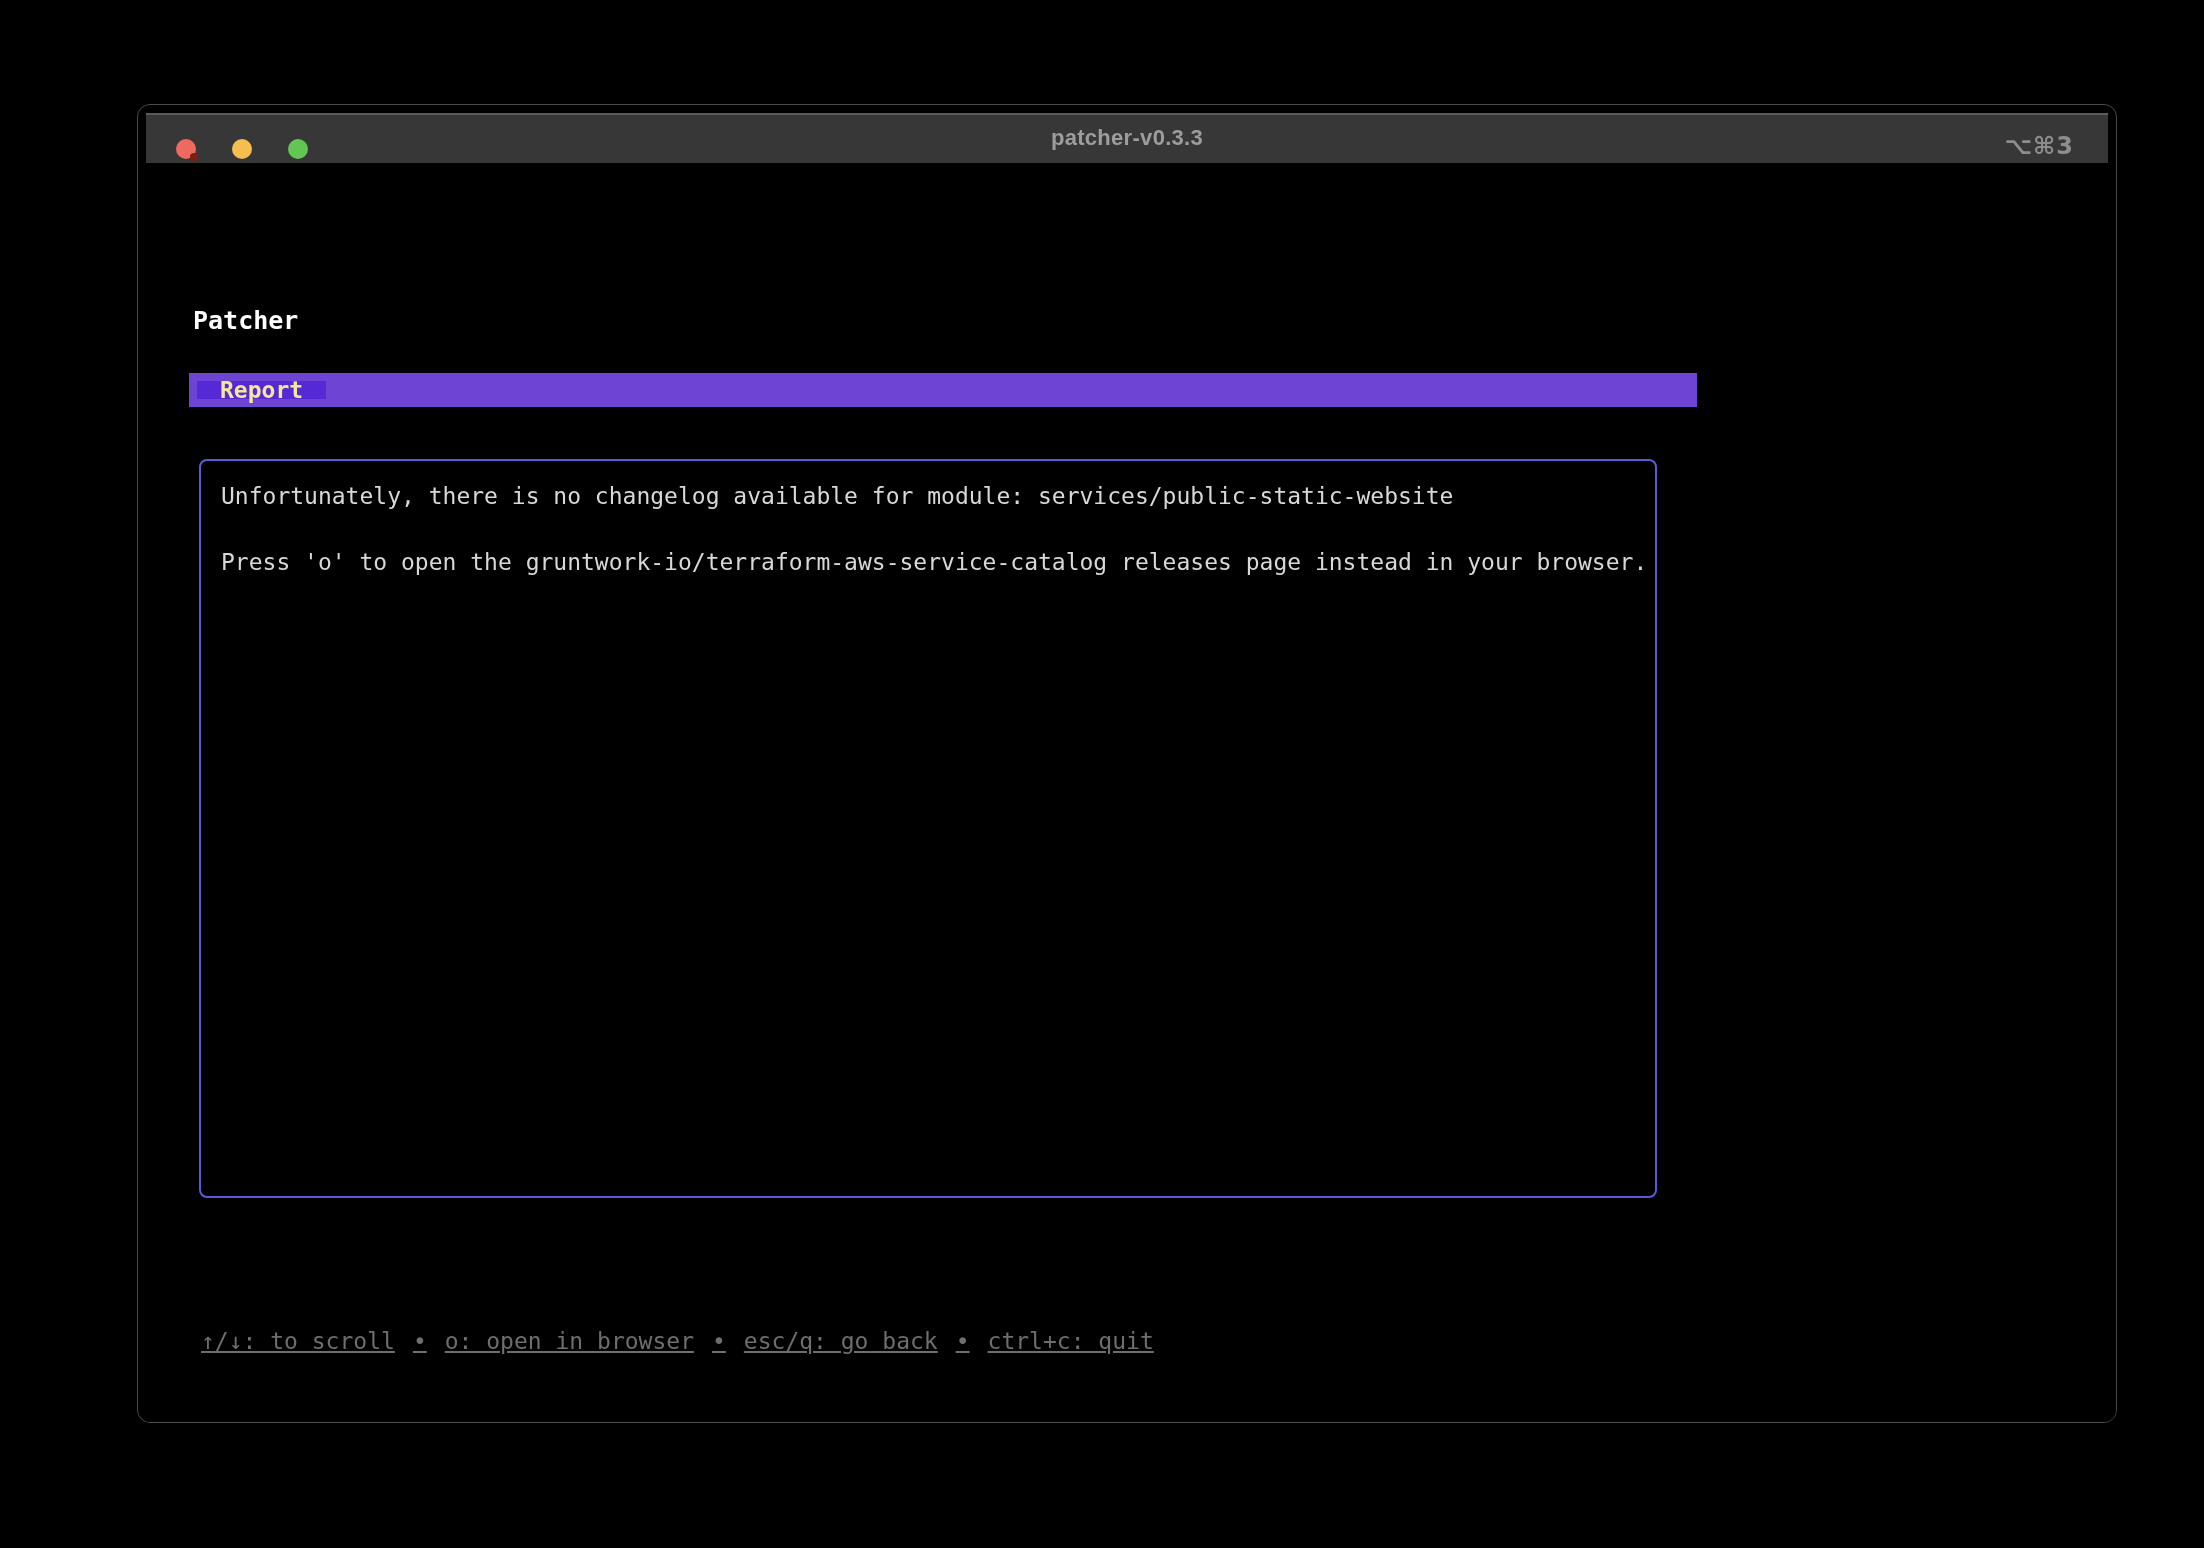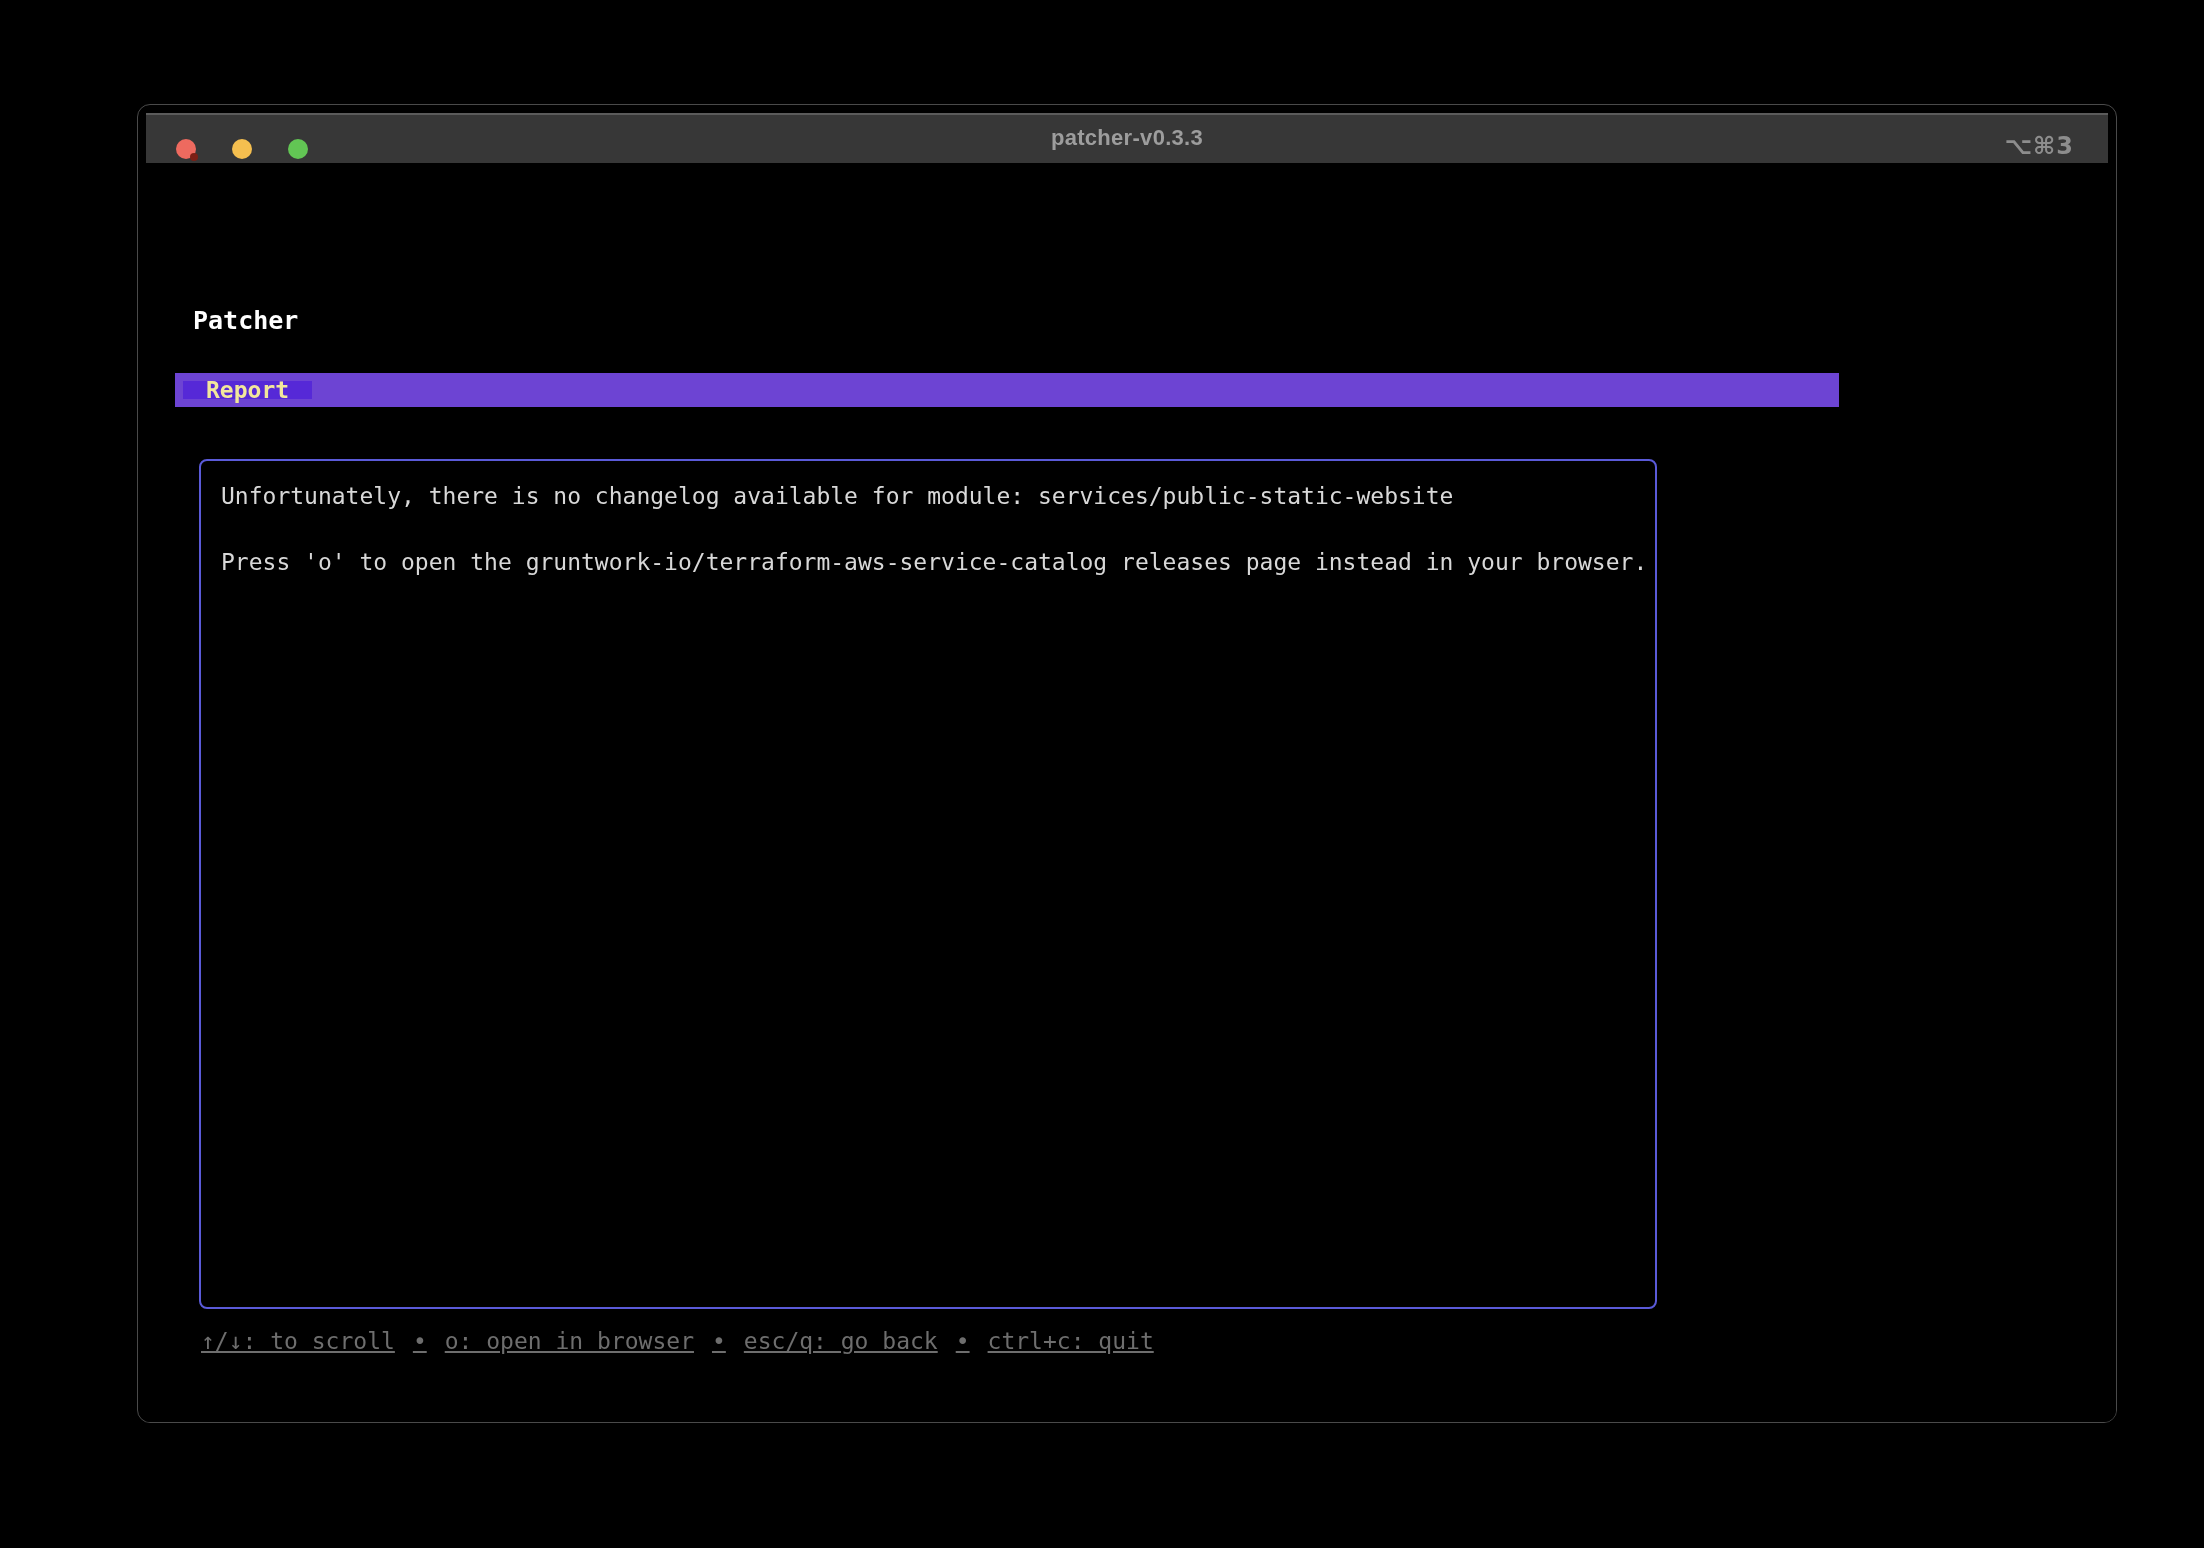--- a/index.html
+++ b/index.html
@@ -43,30 +43,30 @@
 
   
   .terminal { position:relative; width:100%; height:1269px; background:#000; }
 
   .app-heading {
     position:absolute; left:39px; top:127px;
     color:#ffffff; font-weight:700; font-size:25px; line-height:29px;
   }
 
   .tabbar {
-    position:absolute; left:21px; top:194px; width:1664px; height:34px;
+    position:absolute; left:35px; top:194px; width:1508px; height:34px;
     background:#6d44d3; display:flex; align-items:stretch;
   }
   .tab-active {
     background:#5629d7; padding:0 15px; display:flex; align-items:center;
     color:#f2e79c; font-weight:700; font-size:23px;
   }
 
   .report-panel {
-    position:absolute; left:45px; top:280px; width:1458px; height:850px;
+    position:absolute; left:45px; top:280px; width:1458px; height:739px;
     border:2px solid #5a5ad8; border-radius:8px;
     padding:11px 12px; overflow:hidden;
   }
   .report-line {
     color:#d8d8d8; font-size:23px; line-height:33px;
     margin-bottom:33px; white-space:nowrap;
   }
 
   .help-bar {
     position:absolute; left:39px; top:1146px;

